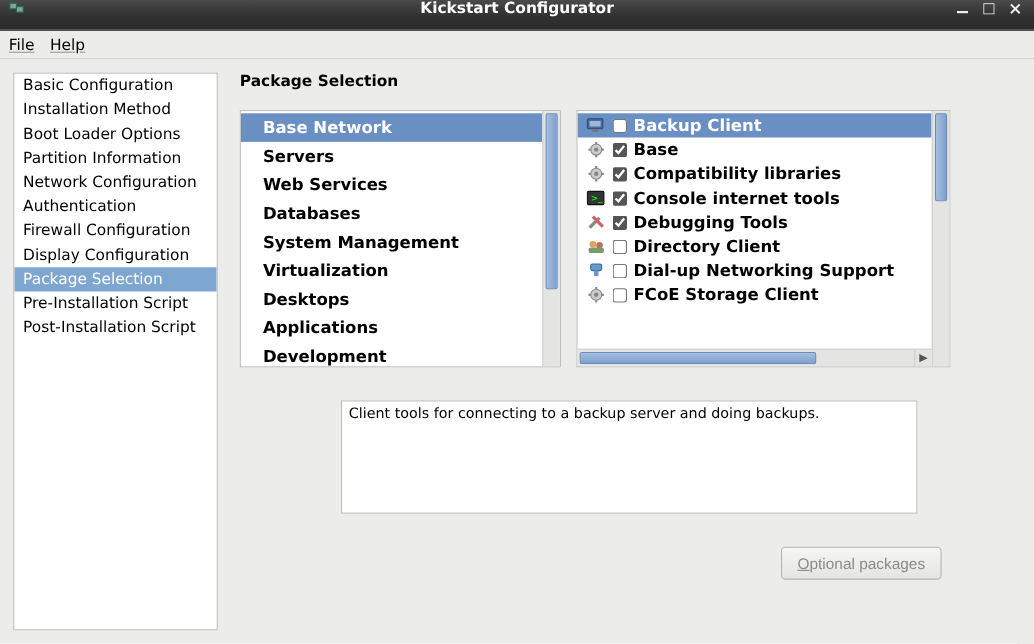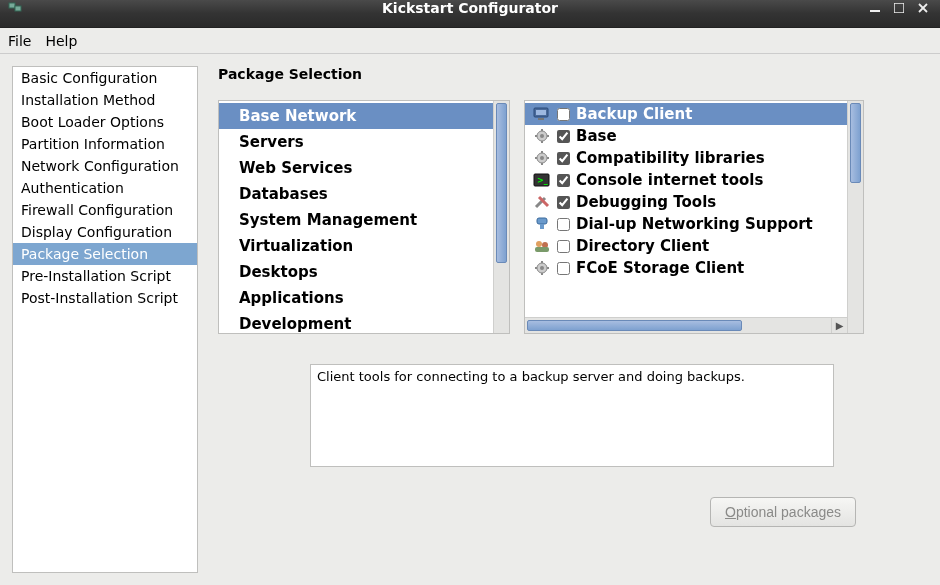--- a/index.html
+++ b/index.html
@@ -50,20 +50,21 @@
   height: 26px;
   background: #ececea;
   border-bottom: 1px solid #ccc;
   display: flex;
   align-items: center;
   padding: 0 8px;
   gap: 14px;
 }
 .menubar .menu {
   font-size: 14px;
+  text-decoration: underline;
   text-decoration-color: rgba(0,0,0,0.35);
   text-underline-offset: 2px;
   cursor: pointer;
 }
 .app-body {
   display: flex;
   background: #ececea;
   height: calc(585px - 28px - 26px);
 }
 .sidebar {
@@ -344,37 +345,37 @@
                   <line x1="3" y1="13" x2="12" y2="4" stroke="#888" stroke-width="3"></line>
                   <line x1="6" y1="3" x2="15" y2="12" stroke="#c66" stroke-width="3"></line>
                 </svg>
               </span>
               <input type="checkbox" checked="" style="">
               <span>Debugging Tools</span>
             </div>
             <div class="pkg-item">
               <span class="pkg-icon">
                 <svg width="18" height="16">
-                  <rect x="4" y="2" width="10" height="6" rx="2" fill="#6a9acc" stroke="#3a6a9c"></rect>
-                  <rect x="7" y="8" width="4" height="5" fill="#6a9acc"></rect>
-                </svg>
-              </span>
-              <input type="checkbox" style="">
-              <span>Dial-up Networking Support</span>
-            </div>
-            <div class="pkg-item">
-              <span class="pkg-icon">
-                <svg width="18" height="16">
                   <circle cx="6" cy="6" r="3" fill="#e0a060"></circle>
                   <circle cx="12" cy="7" r="3" fill="#c07050"></circle>
                   <rect x="2" y="9" width="14" height="5" rx="2" fill="#7a9a6a"></rect>
                 </svg>
               </span>
               <input type="checkbox" style="">
               <span>Directory Client</span>
+            </div>
+            <div class="pkg-item">
+              <span class="pkg-icon">
+                <svg width="18" height="16">
+                  <rect x="4" y="2" width="10" height="6" rx="2" fill="#6a9acc" stroke="#3a6a9c"></rect>
+                  <rect x="7" y="8" width="4" height="5" fill="#6a9acc"></rect>
+                </svg>
+              </span>
+              <input type="checkbox" style="">
+              <span>Dial-up Networking Support</span>
             </div>
             <div class="pkg-item">
               <span class="pkg-icon">
                 <svg width="18" height="16" viewBox="0 0 18 16">
                   <circle cx="9" cy="8" r="5" fill="#ccc" stroke="#888"></circle>
                   <circle cx="9" cy="8" r="2" fill="#888"></circle>
                   <g stroke="#888" stroke-width="2">
                     <line x1="9" y1="1" x2="9" y2="3"></line>
                     <line x1="9" y1="13" x2="9" y2="15"></line>
                     <line x1="2" y1="8" x2="4" y2="8"></line>

